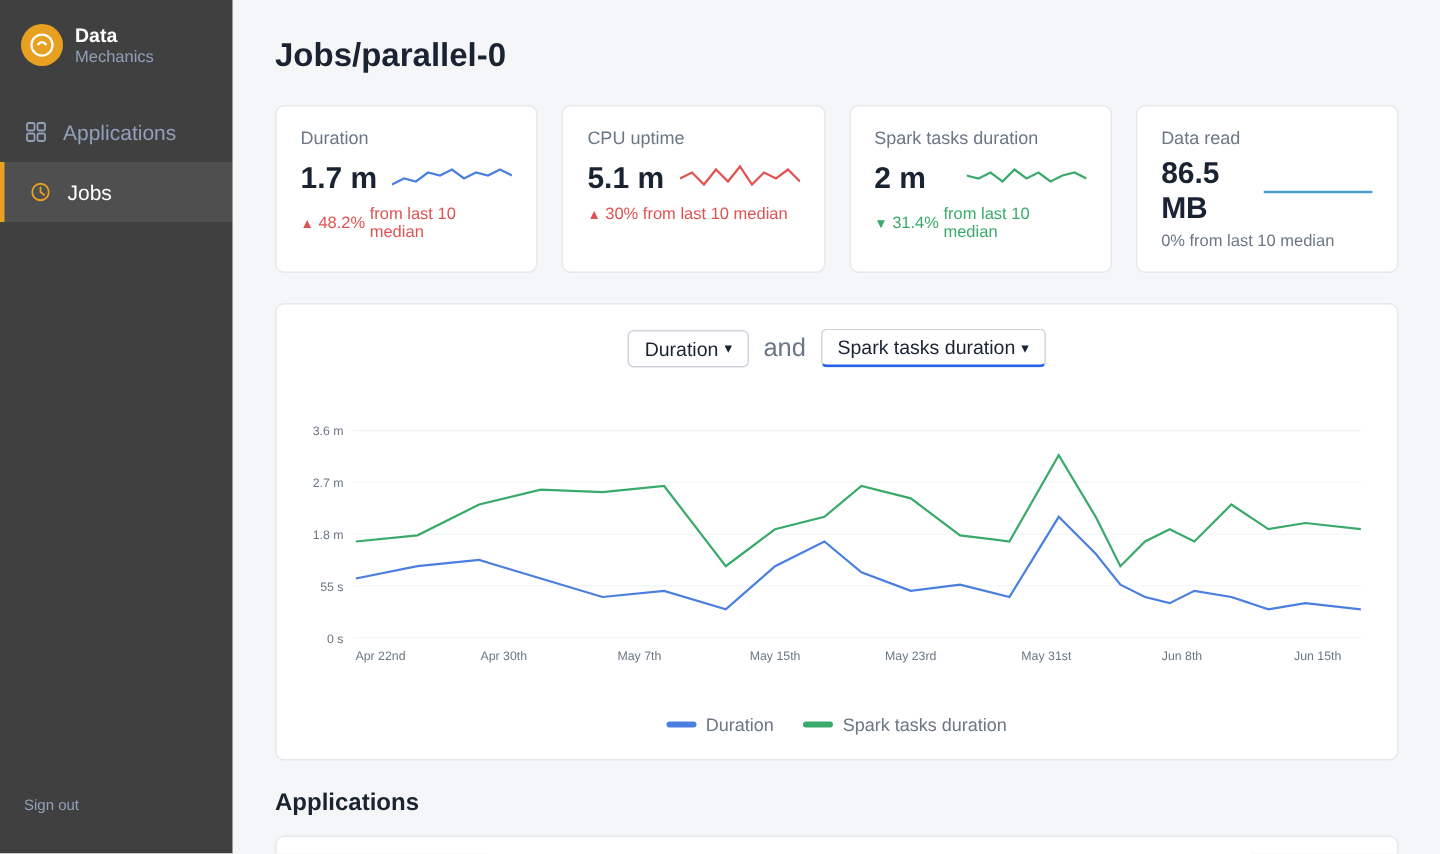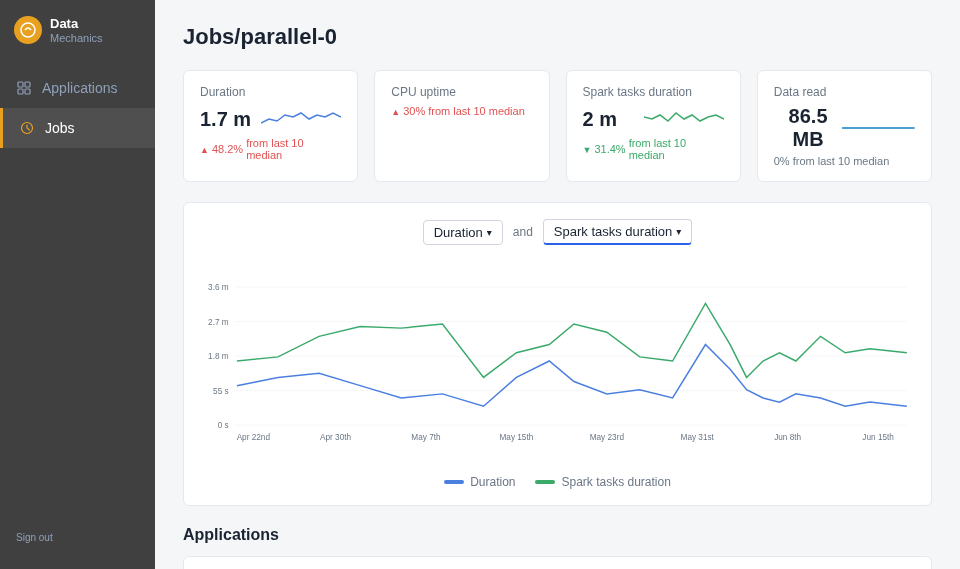--- a/index.html
+++ b/index.html
@@ -118,21 +118,20 @@
     .metric-label {
       font-size: 12px;
       color: #6b7785;
       margin-bottom: 6px;
     }
     .metric-value-row {
       display: flex;
       align-items: center;
       justify-content: space-between;
       margin-bottom: 4px;
-      text-align: center;
     }
     .metric-value {
       font-size: 20px;
       font-weight: 700;
       color: #1a2332;
     }
     .metric-sparkline {
       height: 28px;
       width: 80px;
     }
@@ -172,21 +171,21 @@
       cursor: pointer;
       display: flex;
       align-items: center;
       gap: 4px;
       background: white;
     }
     .chart-dropdown.accent {
       border-bottom: 2px solid #2962e8;
     }
     .chart-and-text {
-      font-size: 12px;
+      font-size: 17px;
       color: #6b7785;
     }
     .chart-svg-wrap {
       position: relative;
     }
     .chart-legend {
       display: flex;
       gap: 20px;
       justify-content: center;
       margin-top: 10px;
@@ -294,20 +293,26 @@
       </div>
       <div class="metric-change up">
         <span class="change-arrow-up"></span>
         <span>48.2%</span>
         <span>from last 10 median</span>
       </div>
     </div>
 
     <div class="metric-card">
       <div class="metric-label">CPU uptime</div>
+      <div class="metric-value-row">
+        <span class="metric-value">5.1 m</span>
+        <svg class="metric-sparkline" viewBox="0 0 80 28">
+          <polyline points="0,14 8,10 16,18 24,8 32,16 40,6 48,18 56,10 64,14 72,8 80,16" fill="none" stroke="#e05252" stroke-width="1.5"></polyline>
+        </svg>
+      </div>
       <div class="metric-change up">
         <span class="change-arrow-up"></span>
         <span>30%</span>
         <span>from last 10 median</span>
       </div>
     </div>
 
     <div class="metric-card">
       <div class="metric-label">Spark tasks duration</div>
       <div class="metric-value-row">

